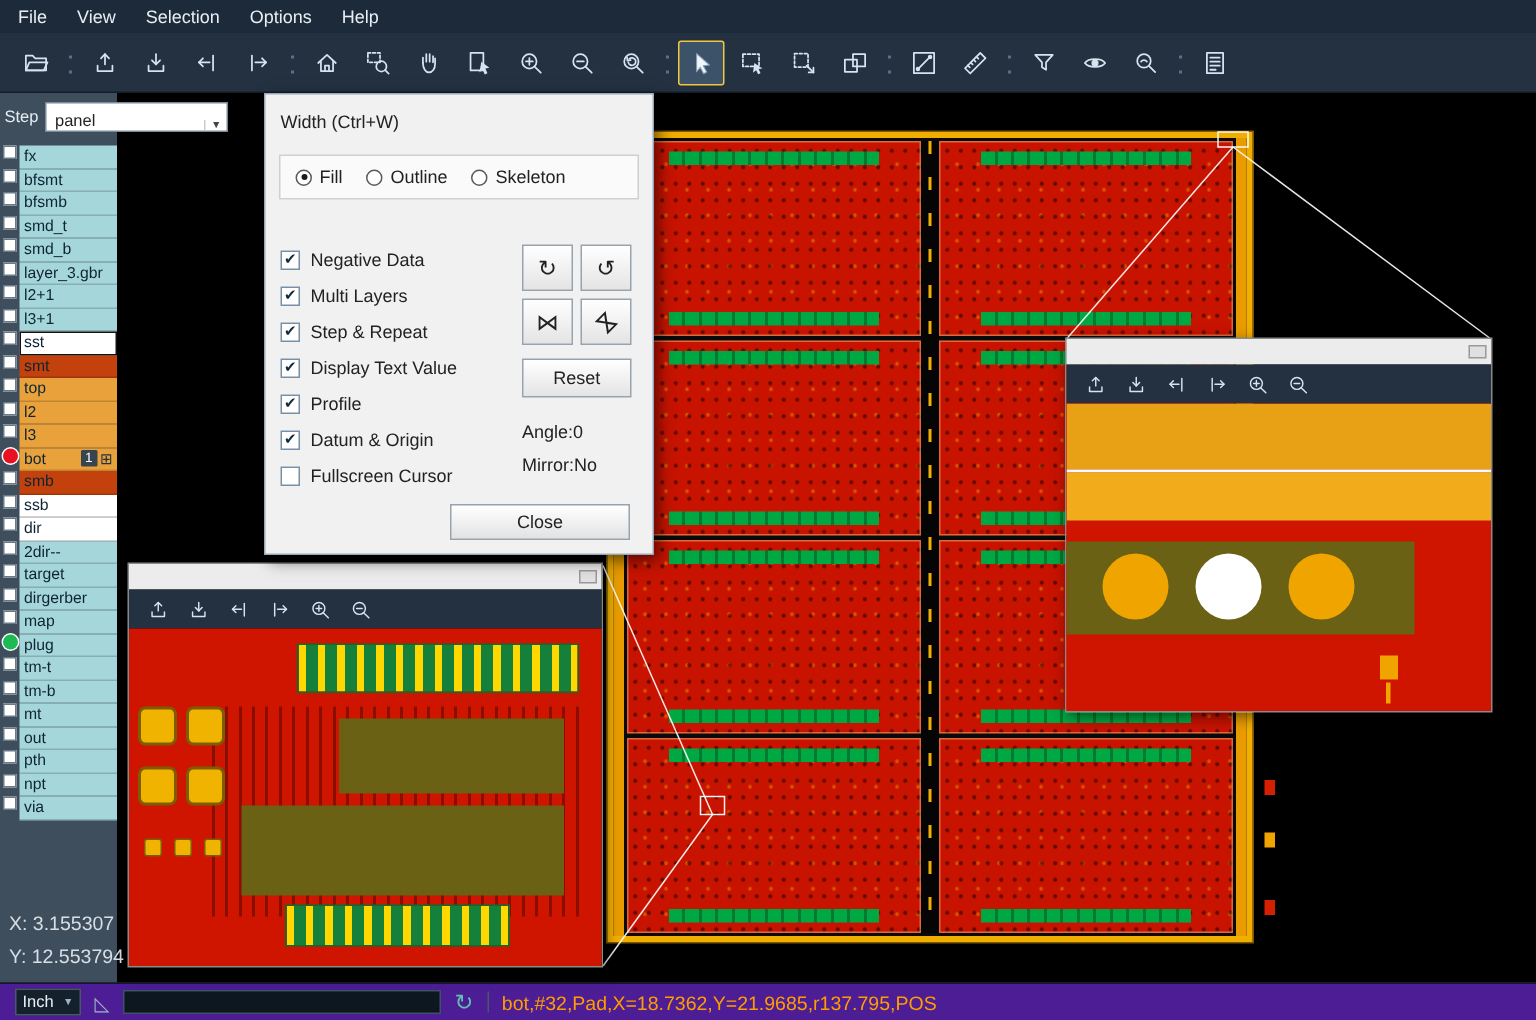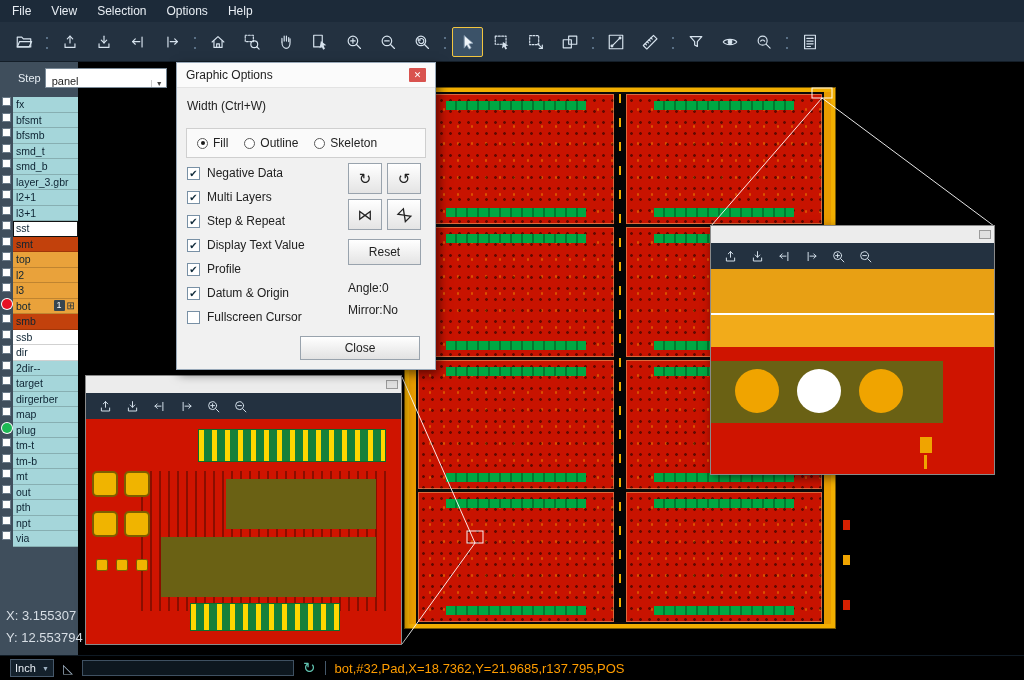--- a/index.html
+++ b/index.html
@@ -14,21 +14,21 @@
   
   .toolbar{position:absolute;left:0;top:22px;width:1024px;height:40px;background:#233140;border-bottom:1px solid #141e28;display:flex;align-items:center;padding:0 8px;gap:3px;z-index:6}
   .tb-btn{width:31px;height:30px;display:flex;align-items:center;justify-content:center;border:1px solid transparent;border-radius:2px;cursor:pointer;flex:0 0 auto}
   .tb-btn.active{background:#3b5268;border-color:#f3c63f}
   .tb-sep{width:7px;height:30px;position:relative;margin:0 1px;flex:0 0 auto}
   .tb-sep::before{content:"";position:absolute;left:3px;top:10px;width:2px;height:2px;background:#5a7086;box-shadow:0 10px 0 #5a7086}
   .icon{display:flex;align-items:center;justify-content:center}
 
   
   .sidebar{position:absolute;left:0;top:62px;width:78px;bottom:25px;background:#3f4e5c;z-index:5;overflow:visible}
-  .step-row{position:absolute;left:0;top:5px;height:22px;display:flex;align-items:center;gap:4px;padding-left:18px;z-index:7}
+  .step-row{position:absolute;left:0;top:5px;height:22px;display:flex;align-items:center;gap:4px;padding-left:3px;z-index:7}
   .step-label{color:#e6edf3;font-size:11px}
   .step-combo{width:122px;height:20px;background:#fff;border:1px solid #7a8a98;display:flex;align-items:flex-end;justify-content:space-between;padding:0 3px 0 6px;font-size:11px;color:#222;cursor:pointer}
   .step-caret{font-size:7px;color:#444;border-left:1px solid #ccc;padding-left:4px}
   .layer-list{position:absolute;top:35px;left:0;right:0}
   .layer-row{height:15.5px;display:flex;align-items:flex-start;cursor:pointer}
   .layer-row .slot{width:13px;display:flex;justify-content:center;align-items:center;flex:0 0 auto}
   .cbx{width:9px;height:9px;background:#fff;border:1px solid #6a7a88}
   .dot{width:10px;height:10px;border-radius:50%}
   .dot.red{background:#e81123;box-shadow:0 0 0 1px #fff}
   .dot.green{background:#1db954;box-shadow:0 0 0 1px #fff}
@@ -102,21 +102,21 @@
   .band.a{background:#e8a014}
   .band.b{background:#f2ab1a}
   .wline{position:absolute;left:0;right:0;height:2px;background:#fff}
   .circ{position:absolute;width:44px;height:44px;border-radius:50%}
   .circ.or{background:#f0a400}
   .circ.wh{background:#fff}
   .olive-strip{position:absolute;background:#6a6114}
   .m2-mark{position:absolute;background:#f0a400}
 
   
-  .statusbar{position:absolute;left:0;bottom:0;width:1024px;height:25px;background:#000000;border-top:1px solid #101b25;display:flex;align-items:center;gap:9px;padding:0 10px;z-index:6}
+  .statusbar{position:absolute;left:0;bottom:0;width:1024px;height:25px;background:#4c1d95;border-top:1px solid #101b25;display:flex;align-items:center;gap:9px;padding:0 10px;z-index:6}
   .unit-combo{width:44px;height:18px;background:#14212c;border:1px solid #46586a;color:#e8eef4;font-size:11px;display:flex;align-items:center;justify-content:space-between;padding:0 4px;cursor:pointer}
   .unit-caret{font-size:7px;color:#9fb2c2}
   .tri{color:#9fb2c2;font-size:13px}
   .cmd{width:212px;height:16px;background:#0d171f;border:1px solid #3f5162;color:#cfe3ee;font-size:11px;padding:0 4px;outline:none}
   .refresh{color:#5fc0ae;font-size:15px;cursor:pointer}
   .sb-sep{width:1px;height:14px;background:#45586a}
   .msg{color:#ff9d00;font-size:13px;white-space:nowrap}
 </style>
 </head>
 <body>
@@ -691,24 +691,20 @@
       <div class="olive-strip" style="left:0;top:92px;width:232px;height:62px"></div>
       <div class="circ or" style="left:24px;top:100px"></div>
       <div class="circ wh" style="left:86px;top:100px"></div>
       <div class="circ or" style="left:148px;top:100px"></div>
       <div class="m2-mark" style="right:62px;top:168px;width:12px;height:16px"></div>
       <div class="m2-mark" style="right:67px;top:186px;width:3px;height:14px"></div>
     </div>
   </div>
 
   <div class="dialog">
-    <div class="dlg-title">
-      <span>Graphic Options</span>
-      <span class="dlg-close">✕</span>
-    </div>
     <div class="dlg-width-label">Width (Ctrl+W)</div>
     <div class="width-group">
         <label class="radio-item">
           <span class="radio sel"></span>
           <span>Fill</span>
         </label>
         <label class="radio-item">
           <span class="radio"></span>
           <span>Outline</span>
         </label>

